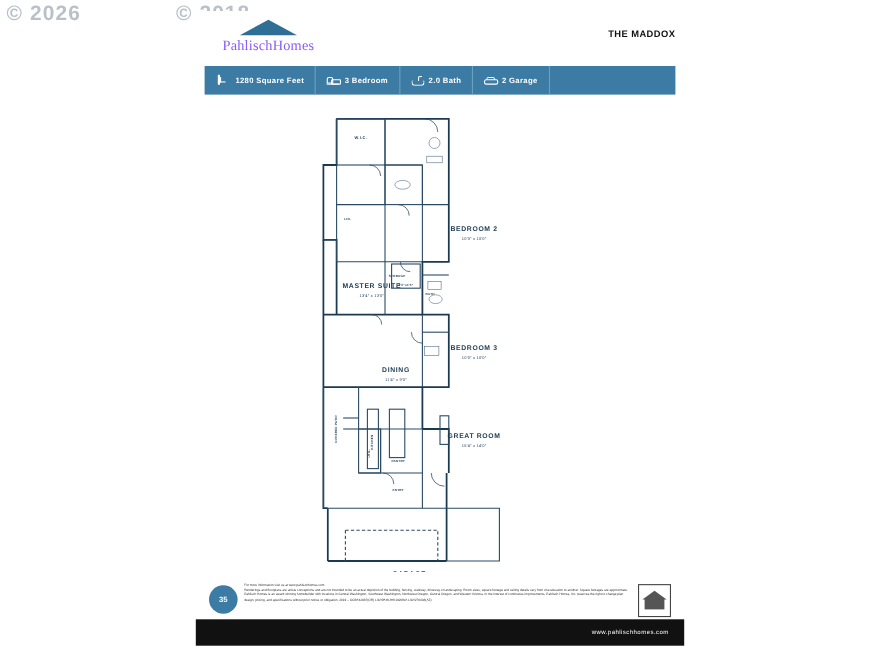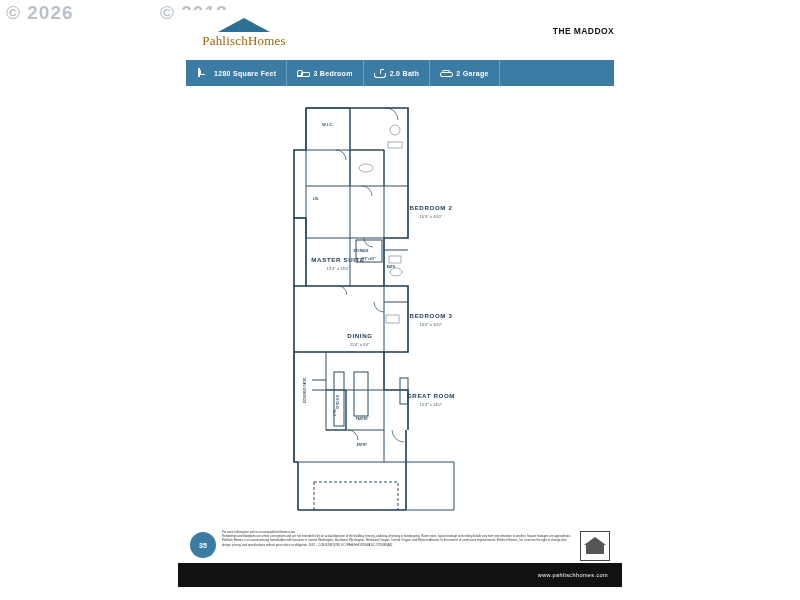--- a/index.html
+++ b/index.html
@@ -60,21 +60,21 @@
   .logo-roof {
     width: 0; height: 0;
     margin: 0 auto;
     border-left: 26px solid transparent;
     border-right: 26px solid transparent;
     border-bottom: 14px solid #2f6f96;
   }
   .logo-word {
     font-size: 13px;
     letter-spacing: 0.2px;
-    color: #a16207;
+    color: #8b5cf6;
     font-family: "Liberation Serif", serif;
     margin-top: 1px;
   }
 
   .plan-title {
     position: absolute;
     right: 8px; top: 16px;
     font-size: 8.5px;
     font-weight: bold;
     color: #111111;

